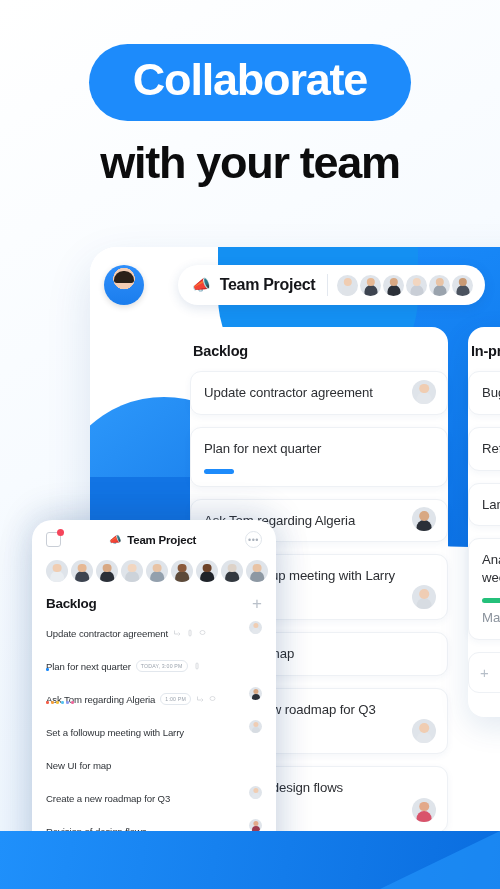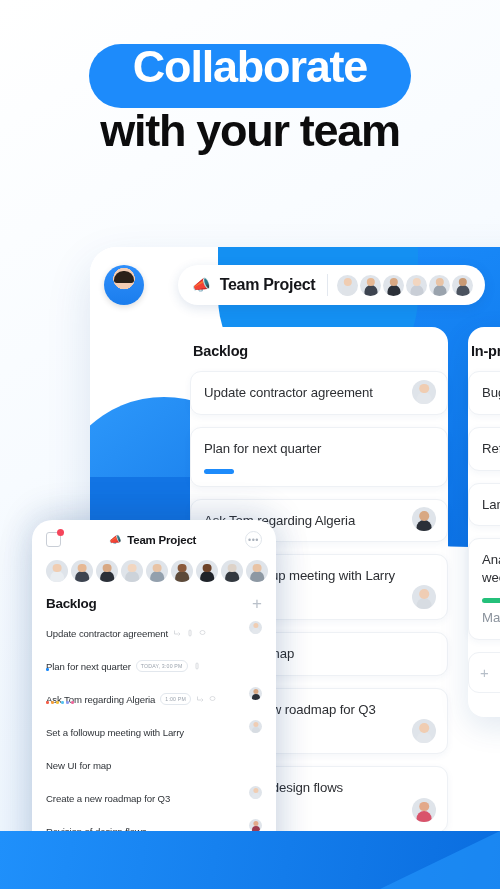--- a/index.html
+++ b/index.html
@@ -13,28 +13,28 @@
     background: linear-gradient(150deg, #ffffff 0%, #f7fbff 42%, #eef6fe 70%, #e8f2fd 100%);
     overflow: hidden;
   }
 
   
   .headline { position: absolute; top: 44px; left: 0; width: 500px; text-align: center; }
   .pill {
     display: inline-block;
     background: #1d8bfb;
     border-radius: 60px;
-    padding: 0 44px 19px;
+    padding: 13px 44px 19px;
   }
   .pill-text {
     font-size: 45px; font-weight: 700; color: #ffffff;
     letter-spacing: -1.2px; line-height: 1;
   }
   .subline {
-    display: block; 
+    display: block; margin-top: 19px;
     font-size: 45px; font-weight: 700; color: #0c0c0d;
     letter-spacing: -1.3px; line-height: 1;
   }
 
   
   .desktop-card {
     position: absolute; left: 90px; top: 247px;
     width: 470px; height: 596px;
     background: #ffffff;
     border-radius: 26px 26px 26px 26px;

